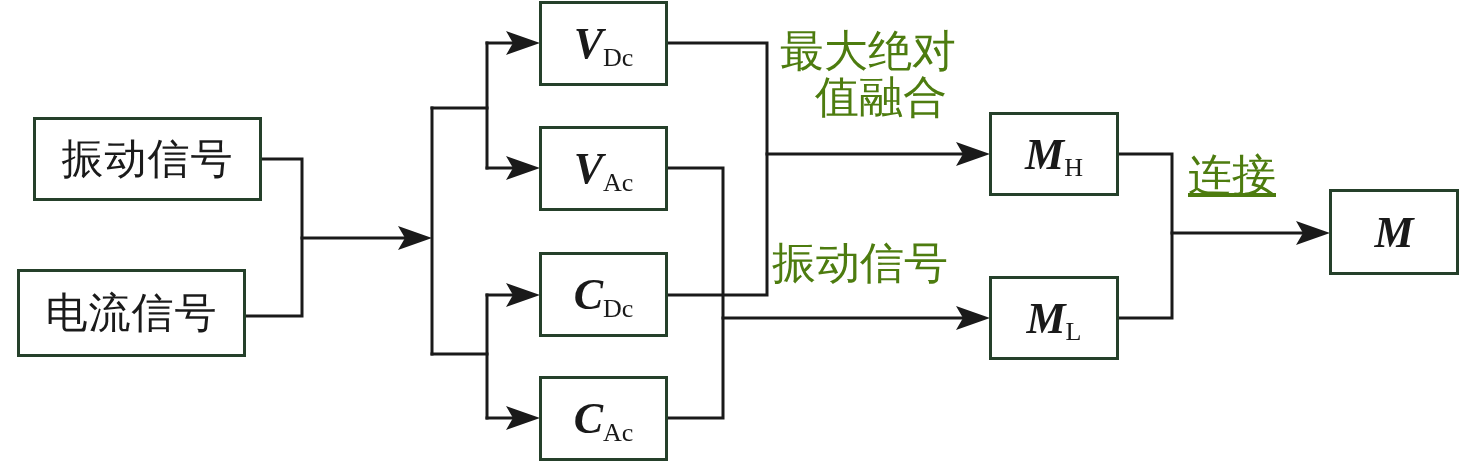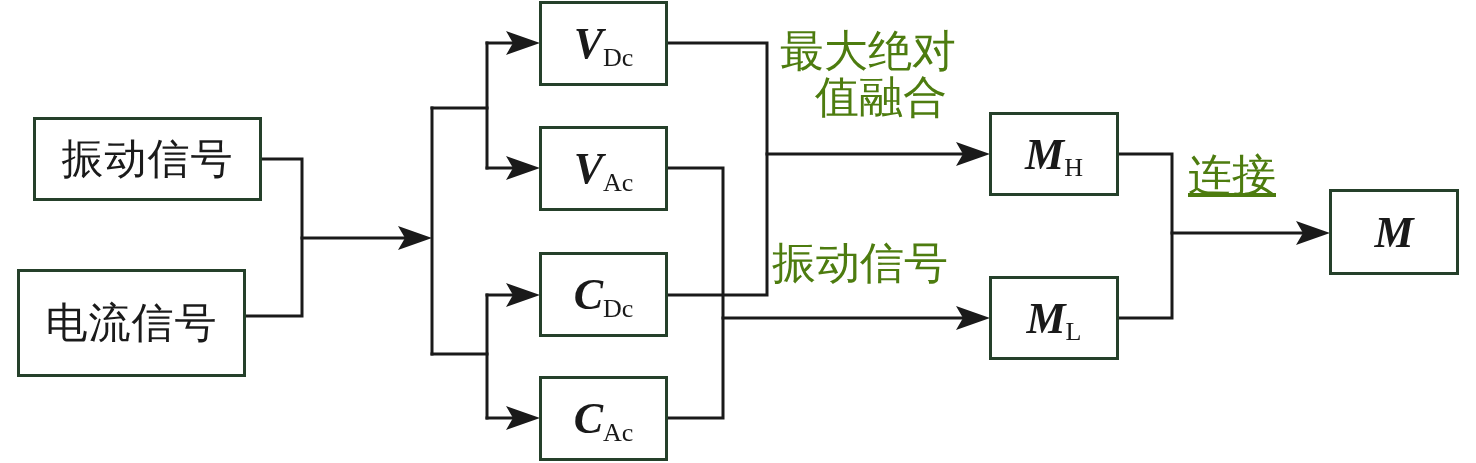--- a/index.html
+++ b/index.html
@@ -52,21 +52,21 @@
     <polygon points="506,406 540,418 506,430 513,418"></polygon>
     <polygon points="956,142 990,154 956,166 963,154"></polygon>
     <polygon points="956,306 990,318 956,330 963,318"></polygon>
     <polygon points="1296,221 1330,233 1296,245 1303,233"></polygon>
   </g>
 </svg>
 
 <div class="box" style="left:33px;top:117px;width:229px;height:84px;">
   <span class="cn">振动信号</span>
 </div>
-<div class="box" style="left:17px;top:269px;width:229px;height:108px;">
+<div class="box" style="left:17px;top:269px;width:229px;height:88px;">
   <span class="cn">电流信号</span>
 </div>
 
 <div class="label" style="left:316px;top:108px;">
 </div>
 
 <div class="box" style="left:539px;top:1px;width:129px;height:85px;">
   <span class="sym">V</span>
     <span class="sub">Dc</span>
 </div>

